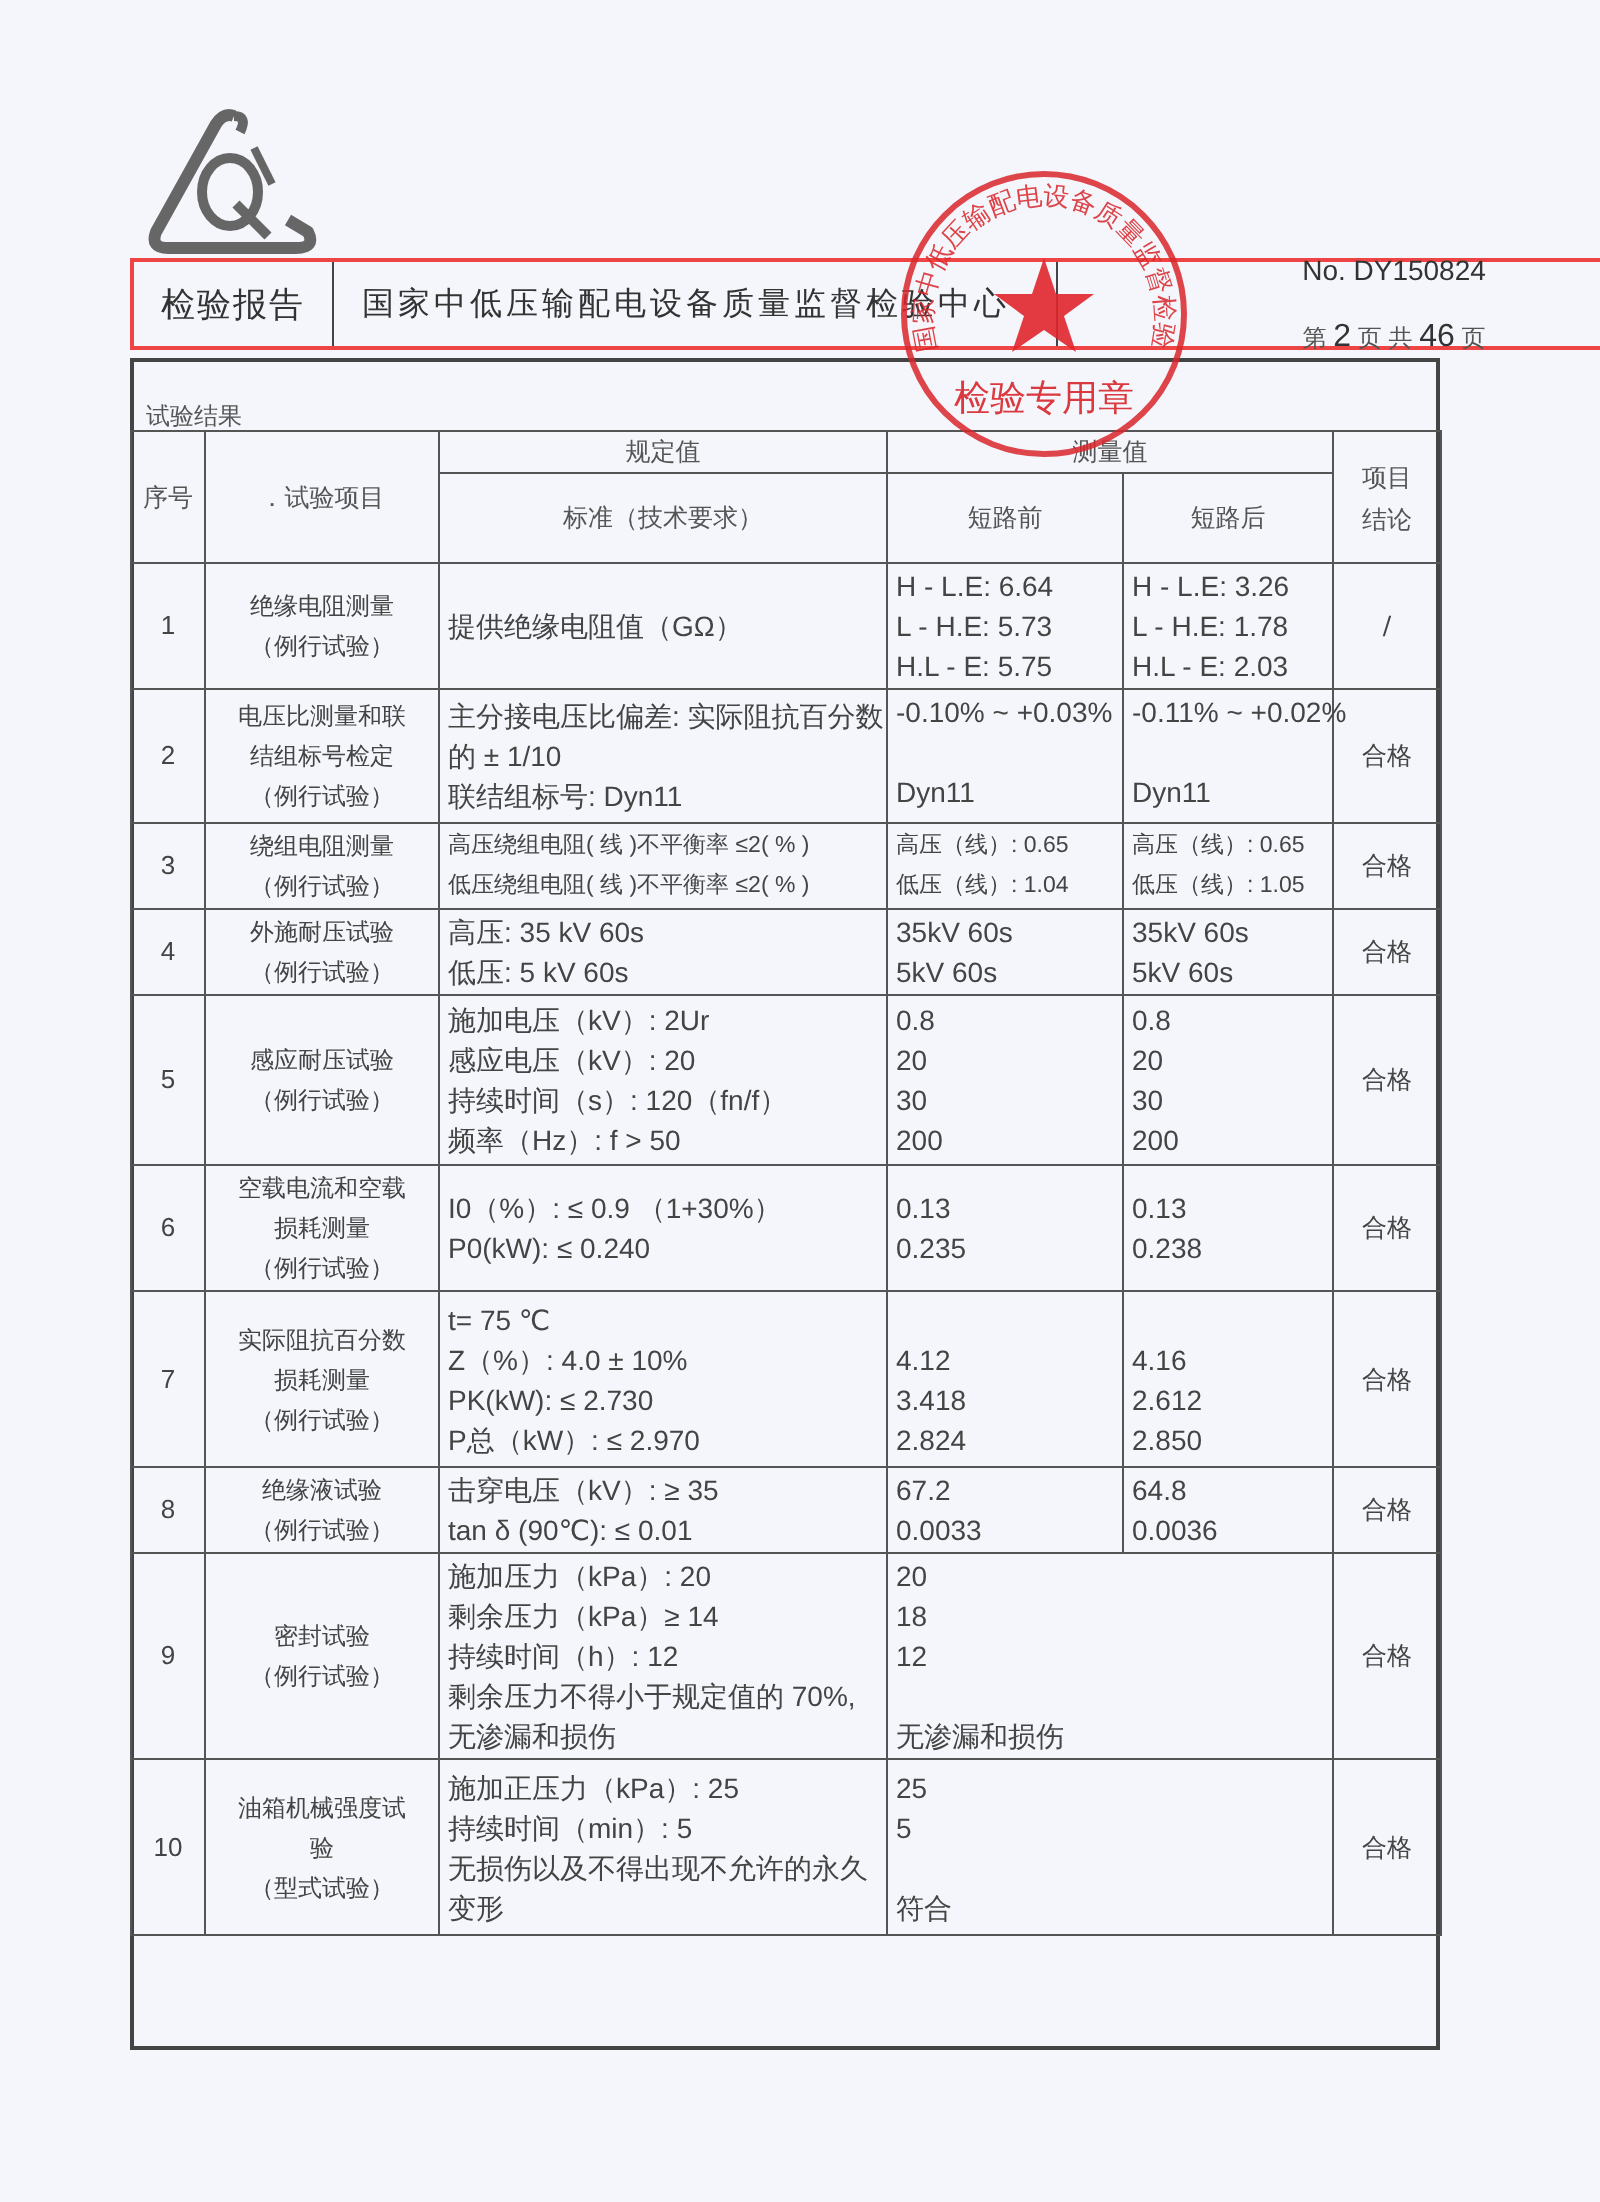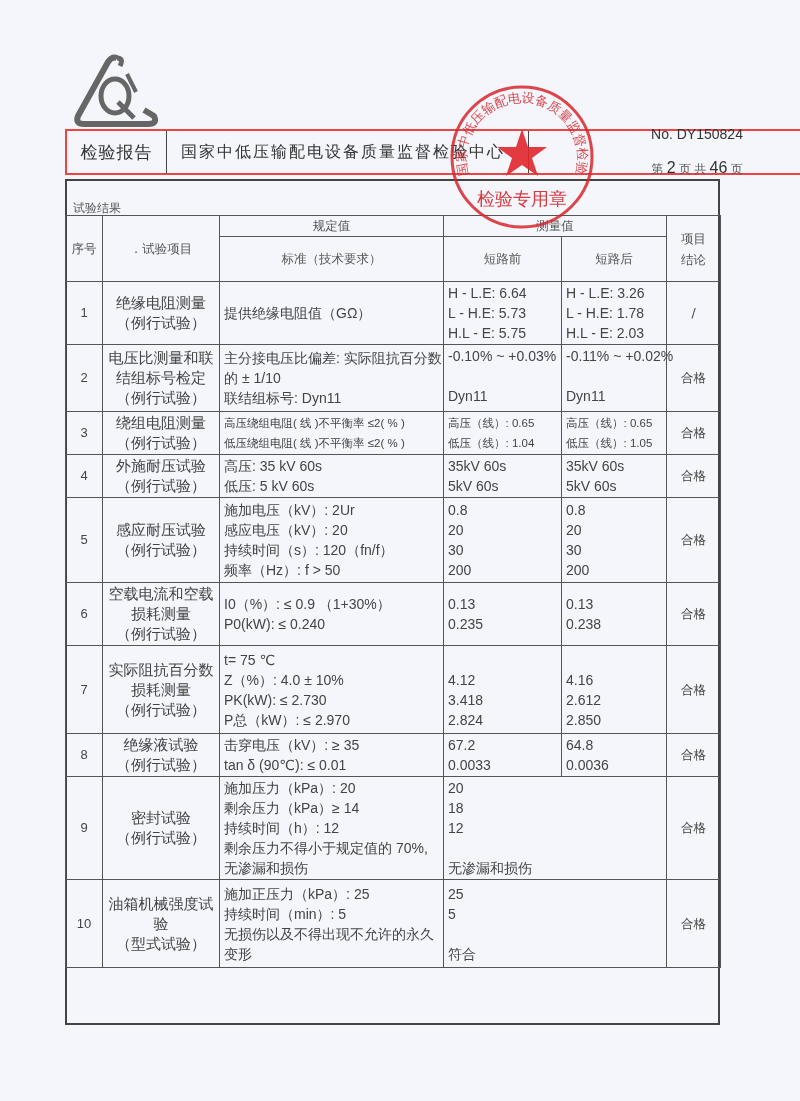--- a/index.html
+++ b/index.html
@@ -14,21 +14,21 @@
   .hdr .c3 { flex:1; flex-direction:column; align-items:center; justify-content:center; padding-left:30px; font-family:"Liberation Sans",sans-serif; }
   .hdr .c3 .no { font-size:14px; color:#333; }
   .hdr .c3 .pg { font-size:12px; color:#555; margin-top:17px; }
   .hdr .c3 .pg b { font-size:16px; font-weight:normal; color:#333; }
   .box { left:65px; top:179px; width:655px; height:846px; border:2px solid #444; box-sizing:border-box; }
   .sec { left:73px; top:200px; font-size:12px; color:#555; }
   table.t { position:absolute; left:65px; top:215px; width:655px; border-collapse:collapse; table-layout:fixed; font-size:12.5px; }
   table.t td { border:1px solid #555; padding:1px 4px; vertical-align:middle; line-height:20px; color:#444; }
   table.t tr.h td { text-align:center; color:#555; font-size:12.5px; line-height:18px; }
   .num { text-align:center; font-family:"Liberation Sans",sans-serif; font-size:13px; }
-  .item { text-align:center; color:#555; font-size:15px; line-height:20px; }
+  .item { text-align:center; color:#555; font-size:12px; line-height:20px; }
   .concl { text-align:center; color:#555; }
   .std, .val { font-family:"Liberation Sans","DejaVu Sans",sans-serif; font-size:14px; }
   .line { display:block; white-space:nowrap; }
   .stamp { left:448px; top:83px; width:148px; height:148px; }
 </style>
 </head>
 <body>
 
 <svg class="abs logo" viewBox="0 0 90 80">
   <path d="M45 6 Q40 4 36 10 L6 64 Q3 72 12 72 L76 72 Q86 72 82 64 L72 58" fill="none" stroke="#666" stroke-width="6" stroke-linejoin="round"></path>

